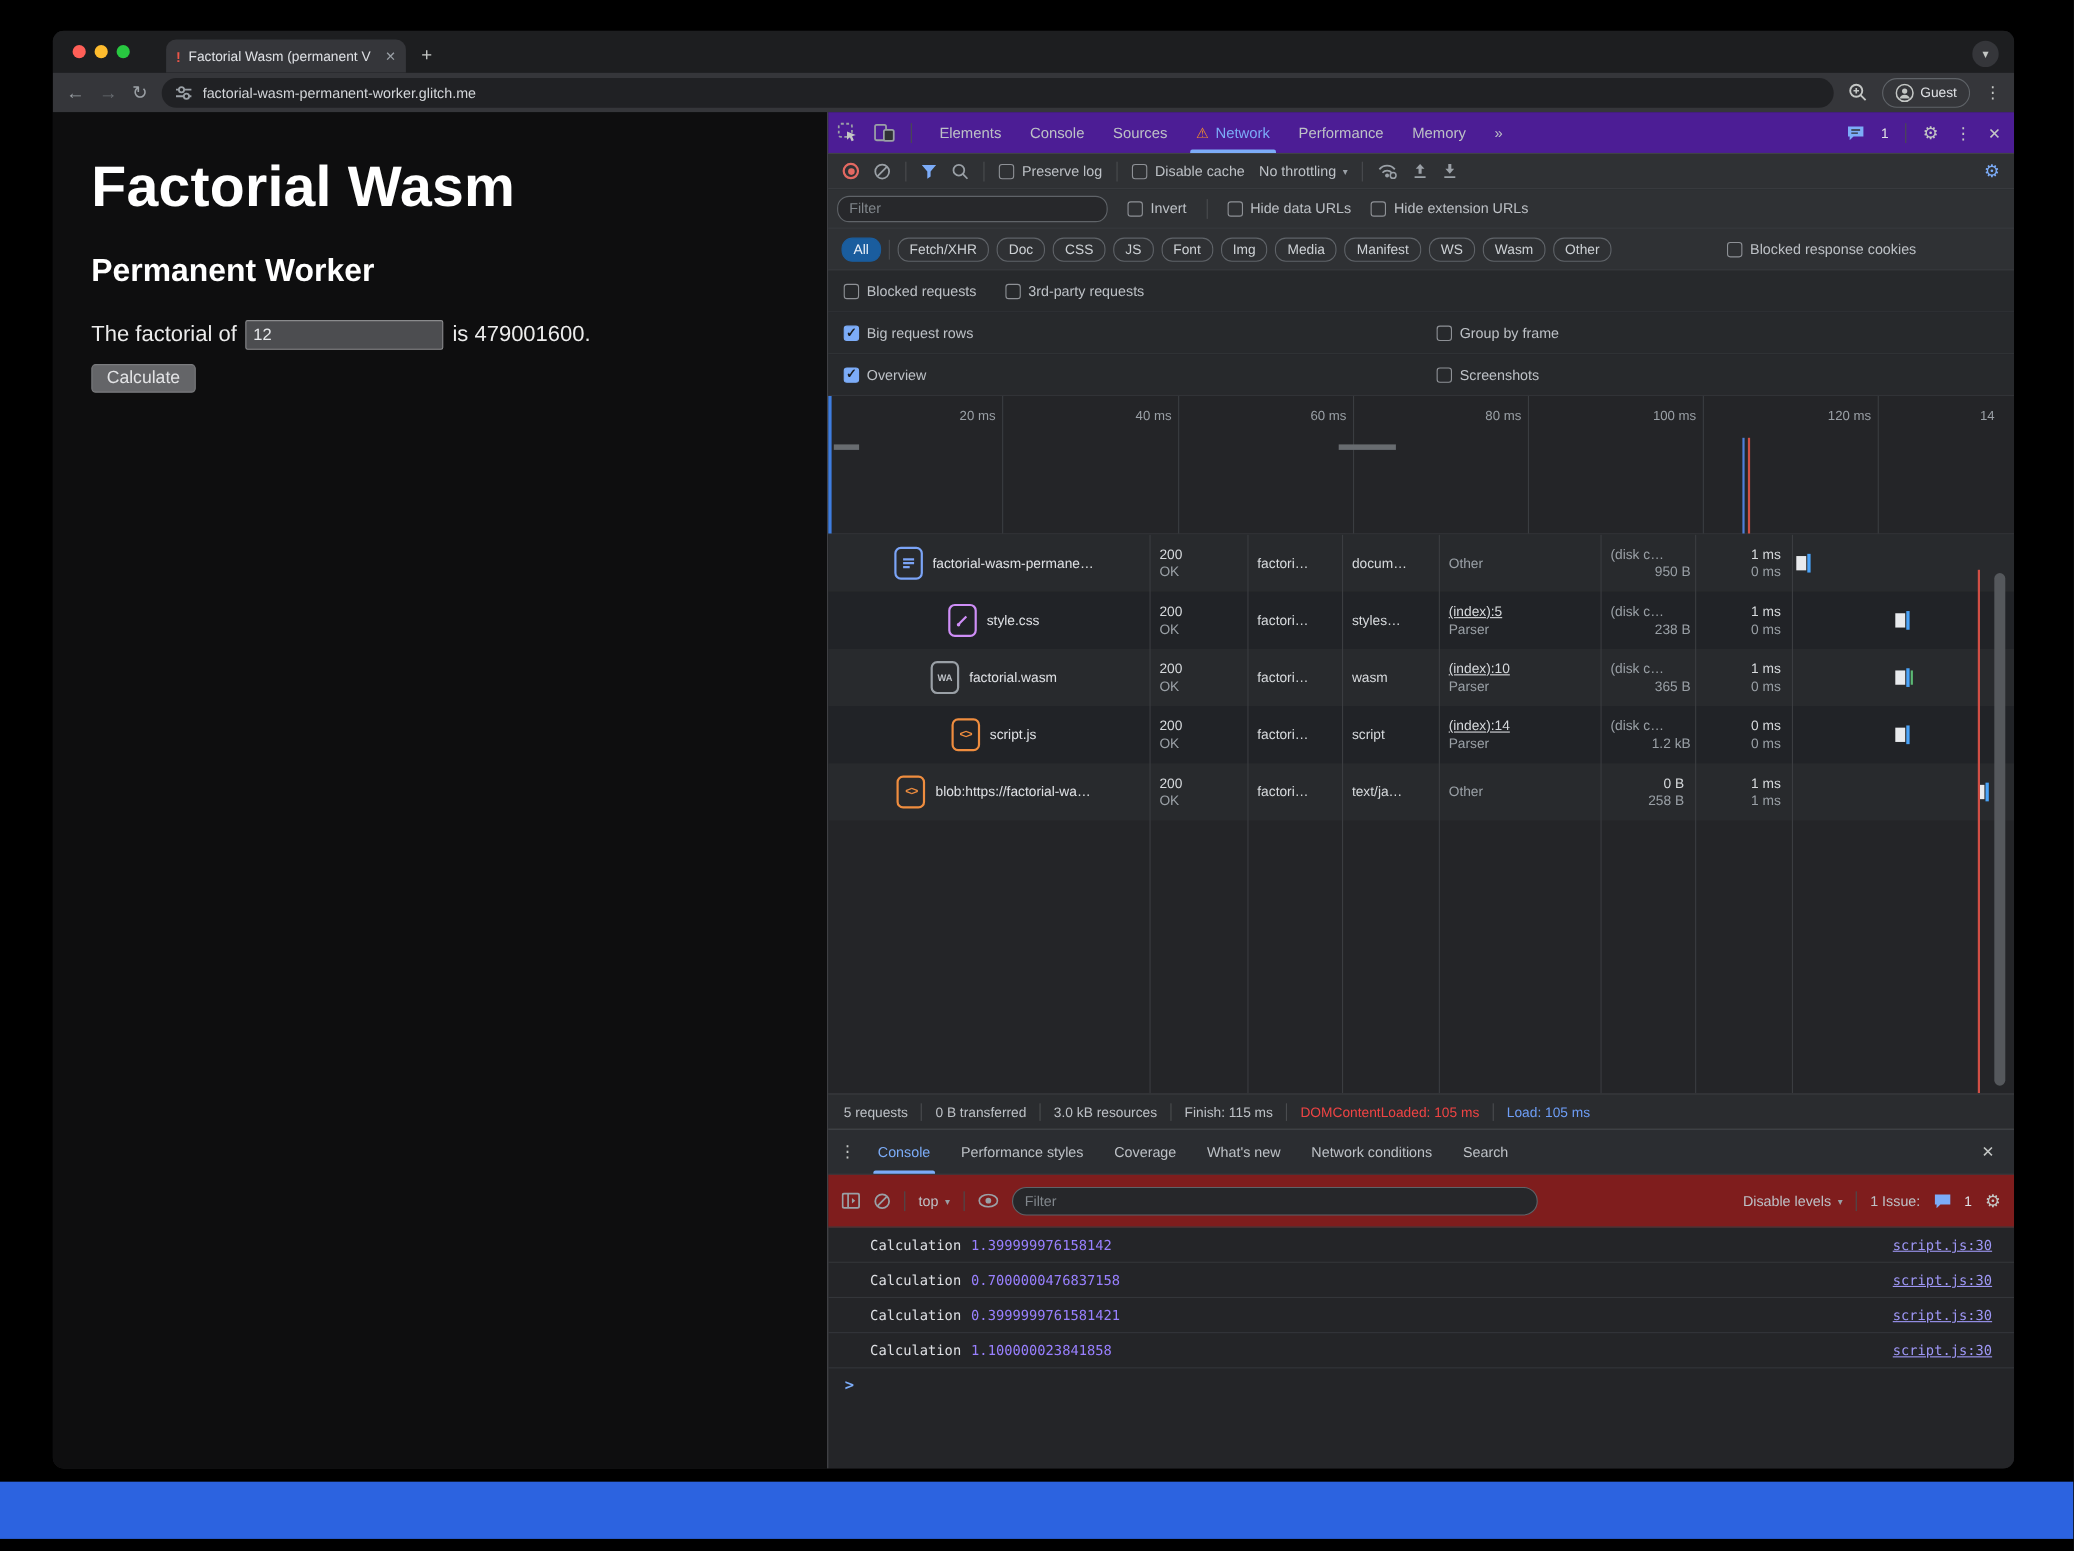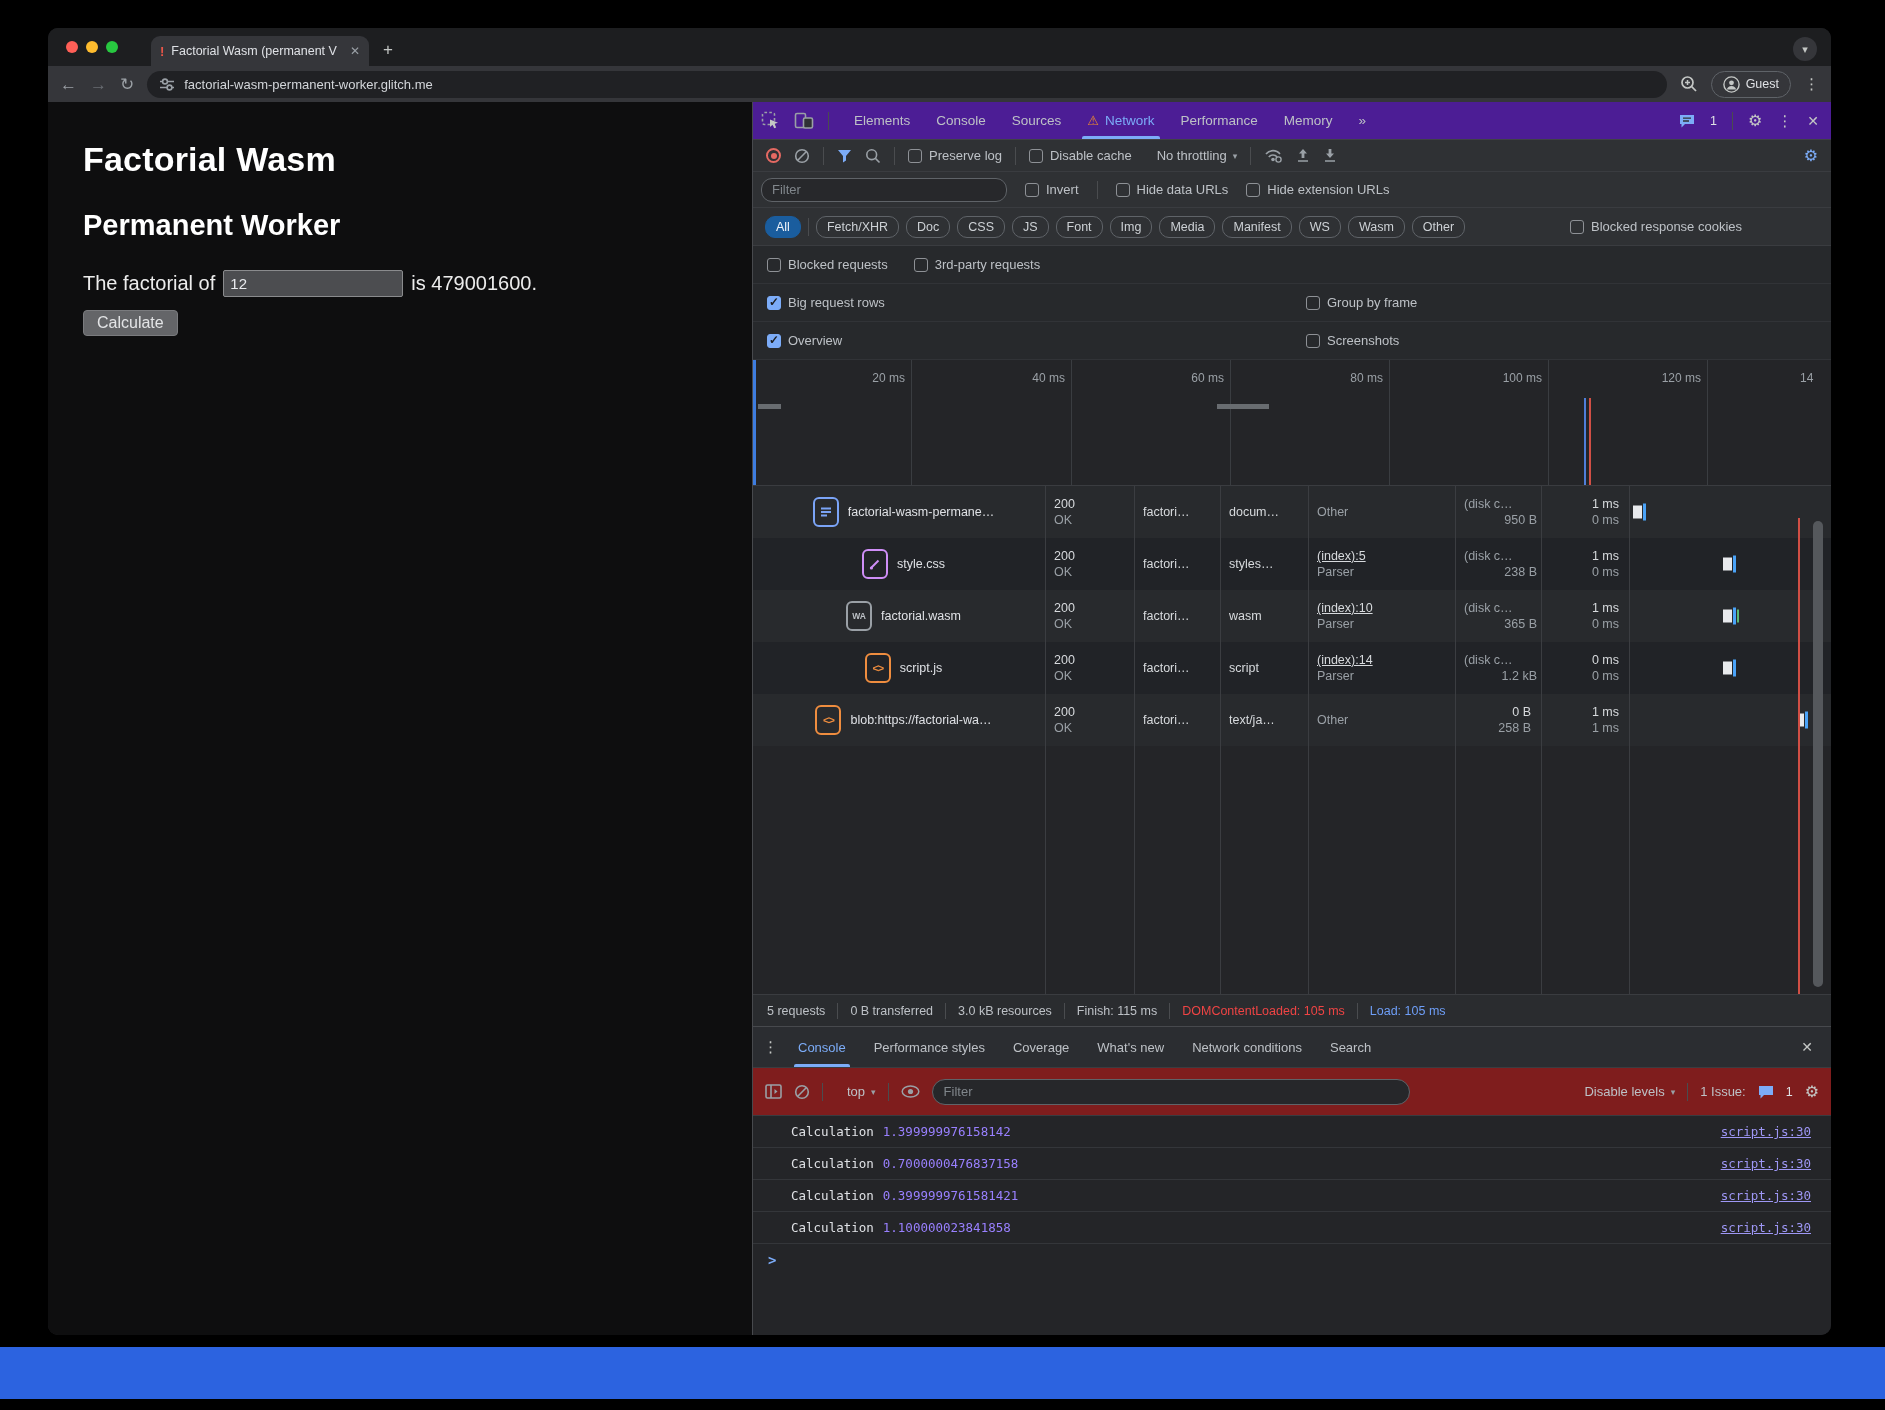--- a/index.html
+++ b/index.html
@@ -24,21 +24,21 @@
   .btoolbar { height:36px; background:#35363a; display:flex; align-items:center; padding:0 12px; gap:13px; flex:0 0 auto; }
   .navic { color:#9ba0a5; font-size:17px; line-height:1; }
   .navic.dim { color:#696d72; }
   .urlpill { flex:1; height:27px; background:#202124; border-radius:14px; display:flex; align-items:center; padding:0 12px; gap:9px; min-width:0; }
   .urltext { color:#d3d6da; font-size:13px; white-space:nowrap; overflow:hidden; }
   .guest { height:27px; border:1px solid #5f6368; border-radius:14px; display:flex; align-items:center; gap:6px; padding:0 11px; color:#dfe1e5; font-size:12.5px; }
 
   
   .content { flex:1; display:flex; min-height:0; }
   .page { width:704px; background:#0e0e0f; padding:38px 0 0 35px; flex:0 0 auto; }
-  .page h1 { color:#fff; font-size:34px; font-weight:700; letter-spacing:.2px; }
+  .page h1 { color:#fff; font-size:52px; font-weight:700; letter-spacing:.2px; }
   .page h2 { color:#fff; font-size:29px; font-weight:700; margin-top:30px; }
   .factline { margin-top:28px; color:#ececec; font-size:20px; display:flex; align-items:center; }
   .factline input { width:180px; height:27px; background:#4c4d50; border:1px solid #8a8b8d; border-radius:2px; color:#e8eaed; font-size:15px; padding:0 6px; margin:0 8px; font-family:"Liberation Sans",sans-serif; }
   .calcbtn { margin-top:13px; font-size:16px; color:#e3e4e6; background:#646568; border:1px solid #7a7b7e; border-radius:4px; padding:3px 13px; font-family:"Liberation Sans",sans-serif; }
 
   
   .devtools { flex:1; background:#242528; border-left:1px solid #47494d; display:flex; flex-direction:column; min-width:0; font-size:13px; color:#bdc1c6; }
   .row { flex:0 0 auto; display:flex; align-items:center; position:relative; }
   .sep { width:1px; height:18px; background:#4a4c4f; flex:0 0 auto; }
 
@@ -55,21 +55,21 @@
   .xclose { color:#c4c7c5; font-size:14px; }
 
   .dt-nettools { height:32px; background:#2f3134; border-bottom:1px solid #3a3c40; padding:0 13px; gap:13px; }
   .recbtn { width:15px; height:15px; border:2px solid #e46962; border-radius:50%; position:relative; flex:0 0 auto; }
   .recbtn::after { content:""; position:absolute; left:2.5px; top:2.5px; width:6px; height:6px; border-radius:50%; background:#e46962; }
   .cblab { font-size:13px; color:#bdc1c6; }
   .cb { width:14px; height:14px; border:1.5px solid #8e9196; border-radius:3px; flex:0 0 auto; display:inline-block; }
   .cb.on { background:#7cacf8; border-color:#7cacf8; position:relative; }
   .cb.on::after { content:"✓"; position:absolute; left:1px; top:-2px; font-size:12px; font-weight:bold; color:#1b1d20; }
   .ckgroup { display:flex; align-items:center; gap:7px; }
-  .throttle { display:flex; align-items:center; gap:6px; color:#bdc1c6;margin-left:12px; }
+  .throttle { display:flex; align-items:center; gap:6px; color:#bdc1c6; }
   .dd { font-size:9px; color:#9aa0a6; }
   .gear.blue { color:#7cacf8; margin-left:auto; }
 
   .dt-filterrow { height:36px; background:#2f3134; border-bottom:1px solid #3a3c40; padding:0 8px; gap:18px; }
   .nfilter { width:246px; height:24px; background:#27282b; border:1px solid #5f6368; border-radius:11px; color:#dfe1e5; font-size:13px; padding:0 10px; font-family:"Liberation Sans",sans-serif; }
   .nfilter::placeholder, .cfilter::placeholder { color:#80868b; }
 
   .dt-chiprow { height:38px; background:#2f3134; border-bottom:1px solid #3a3c40; padding:0 12px; gap:7px; }
   .chip { border:1px solid #5f6368; border-radius:10px; padding:3px 10px; font-size:12.5px; color:#cdd1d5; white-space:nowrap; }
   .chip.sel { background:#1a5d9e; border-color:#1a5d9e; color:#eef3fa; }

